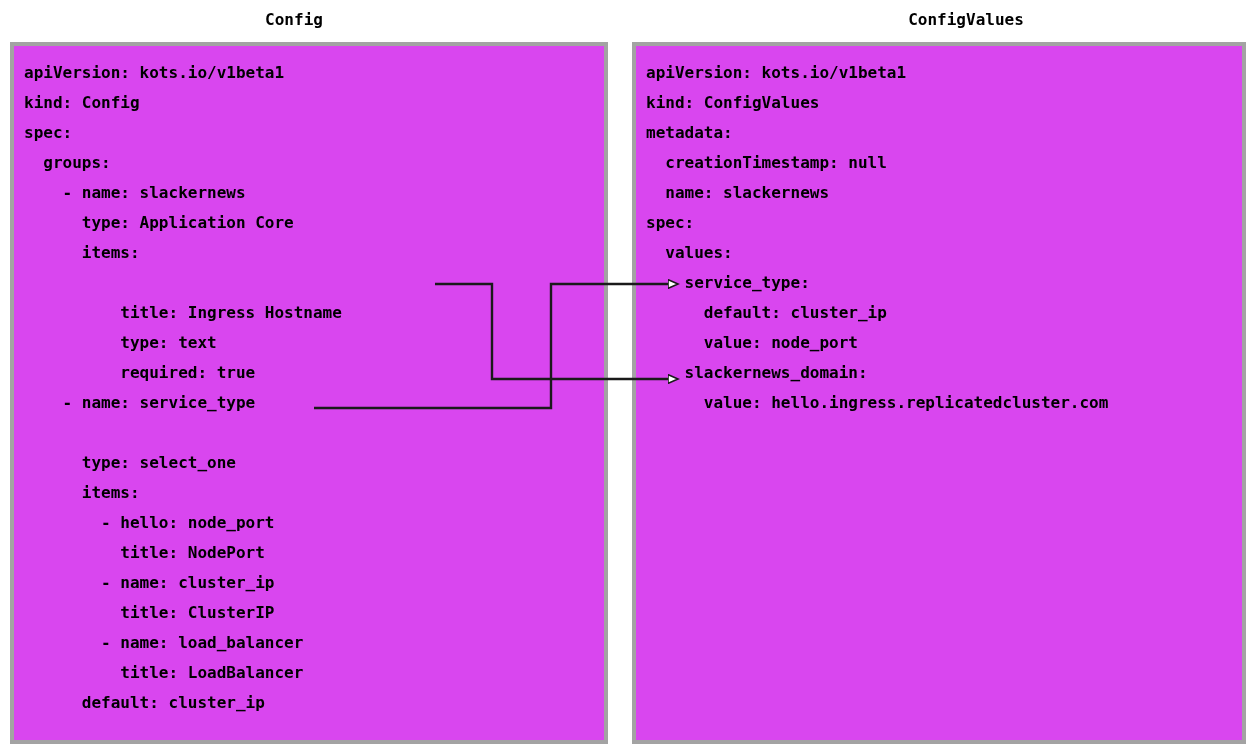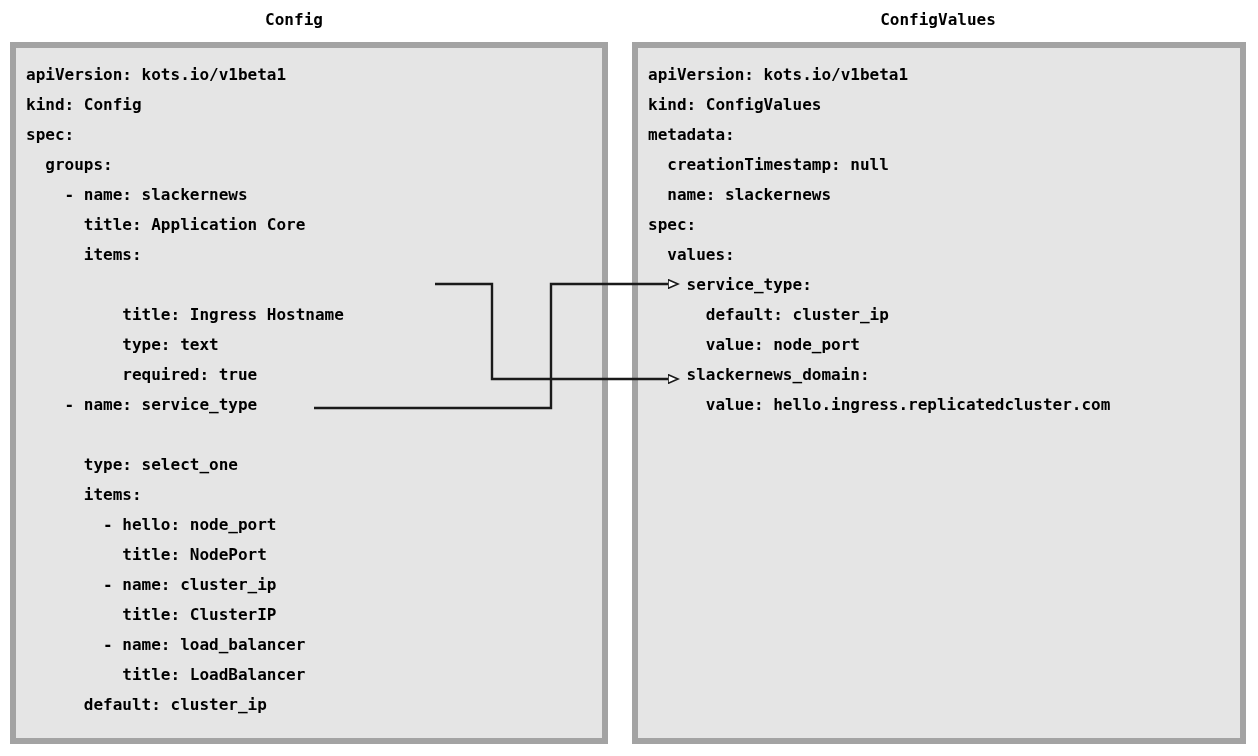--- a/index.html
+++ b/index.html
@@ -8,26 +8,26 @@
   .stage{position:absolute;inset:0;}
 
   .panel-title{
     position:absolute;
     font-family:"DejaVu Sans Mono","Liberation Mono",monospace;
     font-weight:bold;font-size:16px;color:#000;
     text-align:center;white-space:pre;
     transform:translateX(-50%);
   }
   #title-config{left:294px;top:10px;}
-  #title-configvalues{left:938px;top:10px;}
+  #title-configvalues{left:966px;top:10px;}
 
   .panel{
     position:absolute;
-    background:#e5e5e5;
-    border:6px solid #a3a3a3;
+    background:#d946ef;
+    border:4px solid #a3a3a3;
     box-sizing:border-box;
   }
   #panel-config{left:10px;top:42px;width:598px;height:702px;}
   #panel-configvalues{left:632px;top:42px;width:614px;height:702px;}
 
   .code{
     position:absolute;
     left:0;top:0;right:0;bottom:0;
     padding:0;margin:0;
     overflow:hidden;
@@ -59,21 +59,21 @@
 
   <div class="panel-title" id="title-configvalues">ConfigValues</div>
 
   <div class="panel" id="panel-config">
     <div class="code" id="code-left">
         <div class="line" style="top: 12px;">apiVersion: kots.io/v1beta1</div>
         <div class="line" style="top: 42px;">kind: Config</div>
         <div class="line" style="top: 72px;">spec:</div>
         <div class="line" style="top: 102px;">  groups:</div>
         <div class="line" style="top: 132px;">    - name: slackernews</div>
-        <div class="line" style="top: 162px;">      title: Application Core</div>
+        <div class="line" style="top: 162px;">      type: Application Core</div>
         <div class="line" style="top: 192px;">      items:</div>
         <div class="line" style="top: 252px;">          title: Ingress Hostname</div>
         <div class="line" style="top: 282px;">          type: text</div>
         <div class="line" style="top: 312px;">          required: true</div>
         <div class="line" style="top: 342px;">    - name: service_type</div>
         <div class="line" style="top: 402px;">      type: select_one</div>
         <div class="line" style="top: 432px;">      items:</div>
         <div class="line" style="top: 462px;">        - hello: node_port</div>
         <div class="line" style="top: 492px;">          title: NodePort</div>
         <div class="line" style="top: 522px;">        - name: cluster_ip</div>

